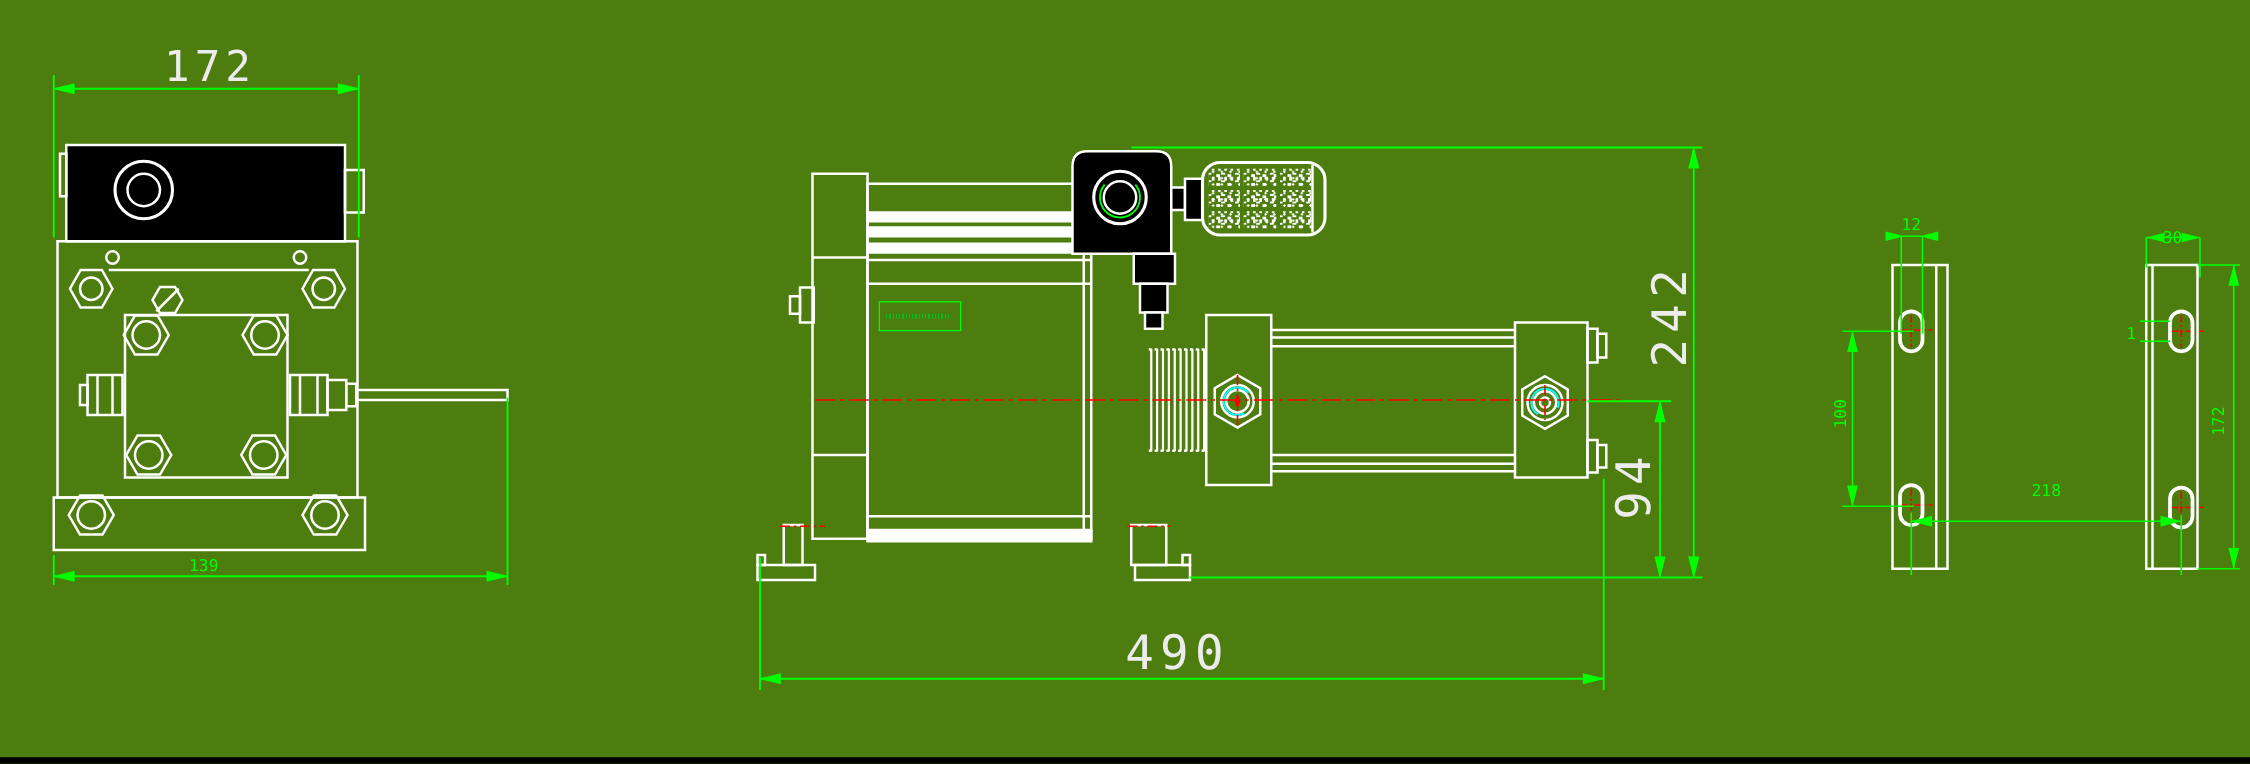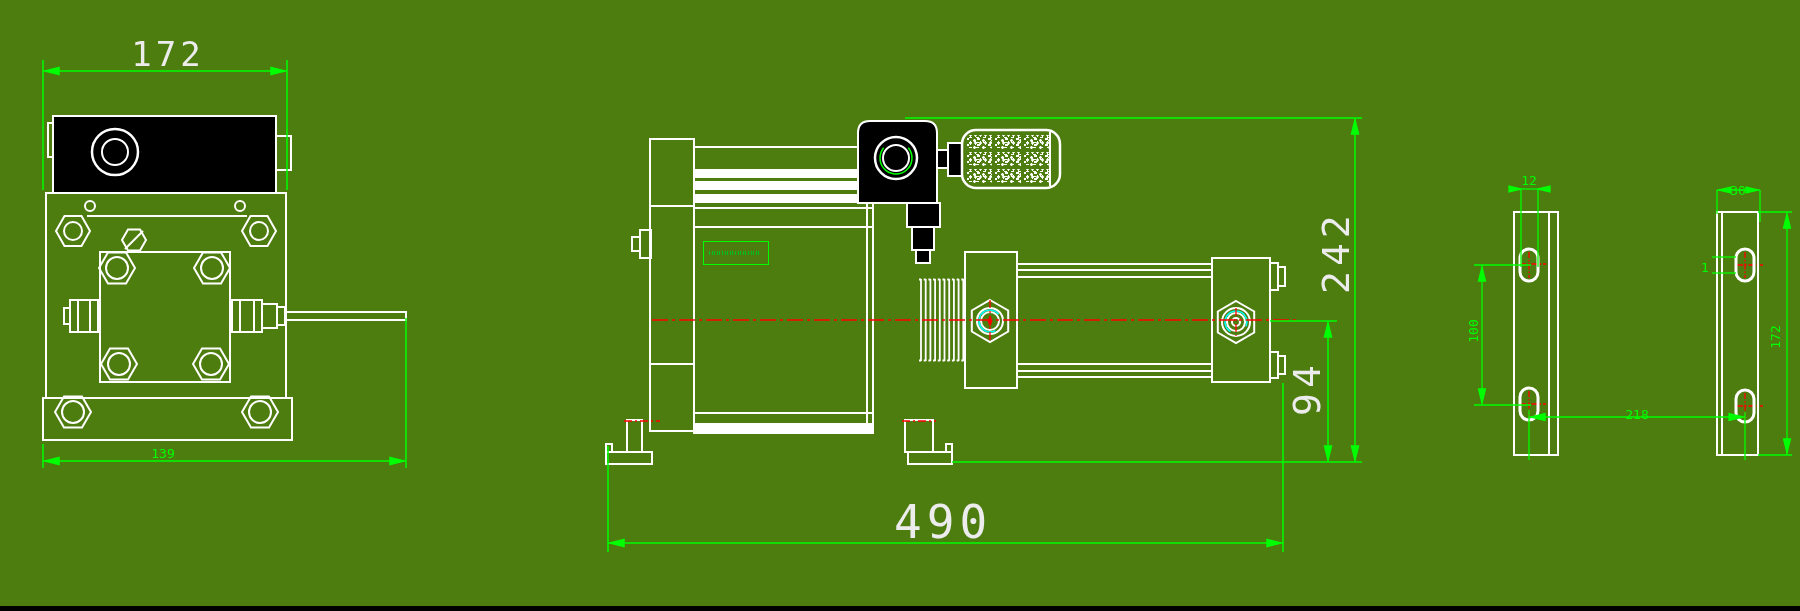--- a/index.html
+++ b/index.html
@@ -3,21 +3,21 @@
 <meta charset="utf-8">
 <style>
   html,body{margin:0;padding:0;background:#000;}
   #canvas{position:relative;width:1800px;height:606px;background:#4d7c0f;overflow:hidden;
           font-family:"DejaVu Sans Mono", monospace;}
   #geo{position:absolute;left:0;top:0;}
   .dimtext{position:absolute;color:#00ff00;font-size:13px;line-height:14px;text-align:center;
            font-family:"DejaVu Sans Mono", monospace;}
   .dimtext.big{color:#ececec;font-size:34px;line-height:36px;letter-spacing:4px;}
   .rot{transform:rotate(-90deg);}
-  #t490{font-size:46px;line-height:40px;letter-spacing:5px;}
+  #t490{font-size:38px;line-height:40px;letter-spacing:5px;}
   #t242,#t94{font-size:38px;line-height:40px;letter-spacing:5px;height:40px;}
   .nameplate{position:absolute;left:703px;top:241px;width:64px;height:22px;
              border:1.5px solid #00ff00;}
   .nameplate .ticks{position:absolute;left:5px;top:9px;width:52px;height:4px;
              background:repeating-linear-gradient(90deg,#00c020 0 1px,transparent 1px 2.6px);}
   .muffler-fill{position:absolute;left:967px;top:135px;width:82px;height:48px;
              display:grid;grid-template-columns:1fr 1fr 1fr;grid-template-rows:1fr 1fr 1fr;
              gap:3px;pointer-events:none;}
   .speckle{background-image:
       radial-gradient(#fff 1px, transparent 1.3px),
@@ -255,18 +255,18 @@
 
 <div class="dimtext big" style="left:128px;top:36px;width:80px;">172</div>
 <div class="dimtext" style="left:141px;top:447px;width:44px;">139</div>
 
 <div class="dimtext big" id="t490" style="left:894px;top:502px;width:96px;">490</div>
 <div class="dimtext big rot" id="t242" style="left:1296px;top:234px;width:80px;">242</div>
 <div class="dimtext big rot" id="t94" style="left:1267px;top:368px;width:80px;">94</div>
 
 <div class="dimtext" style="left:1516px;top:174px;width:26px;text-align:center;">12</div>
 <div class="dimtext rot" style="left:1450px;top:323px;width:50px;height:16px;">100</div>
-<div class="dimtext" style="left:1615px;top:408px;width:44px;">218</div>
+<div class="dimtext" style="left:1615px;top:387px;width:44px;">218</div>
 <div class="dimtext" style="left:1722px;top:184px;width:32px;">30</div>
 <div class="dimtext" style="left:1694px;top:261px;width:22px;">1</div>
 <div class="dimtext rot" style="left:1752px;top:329px;width:50px;height:16px;">172</div>
 
 </div>
 
 </body></html>

